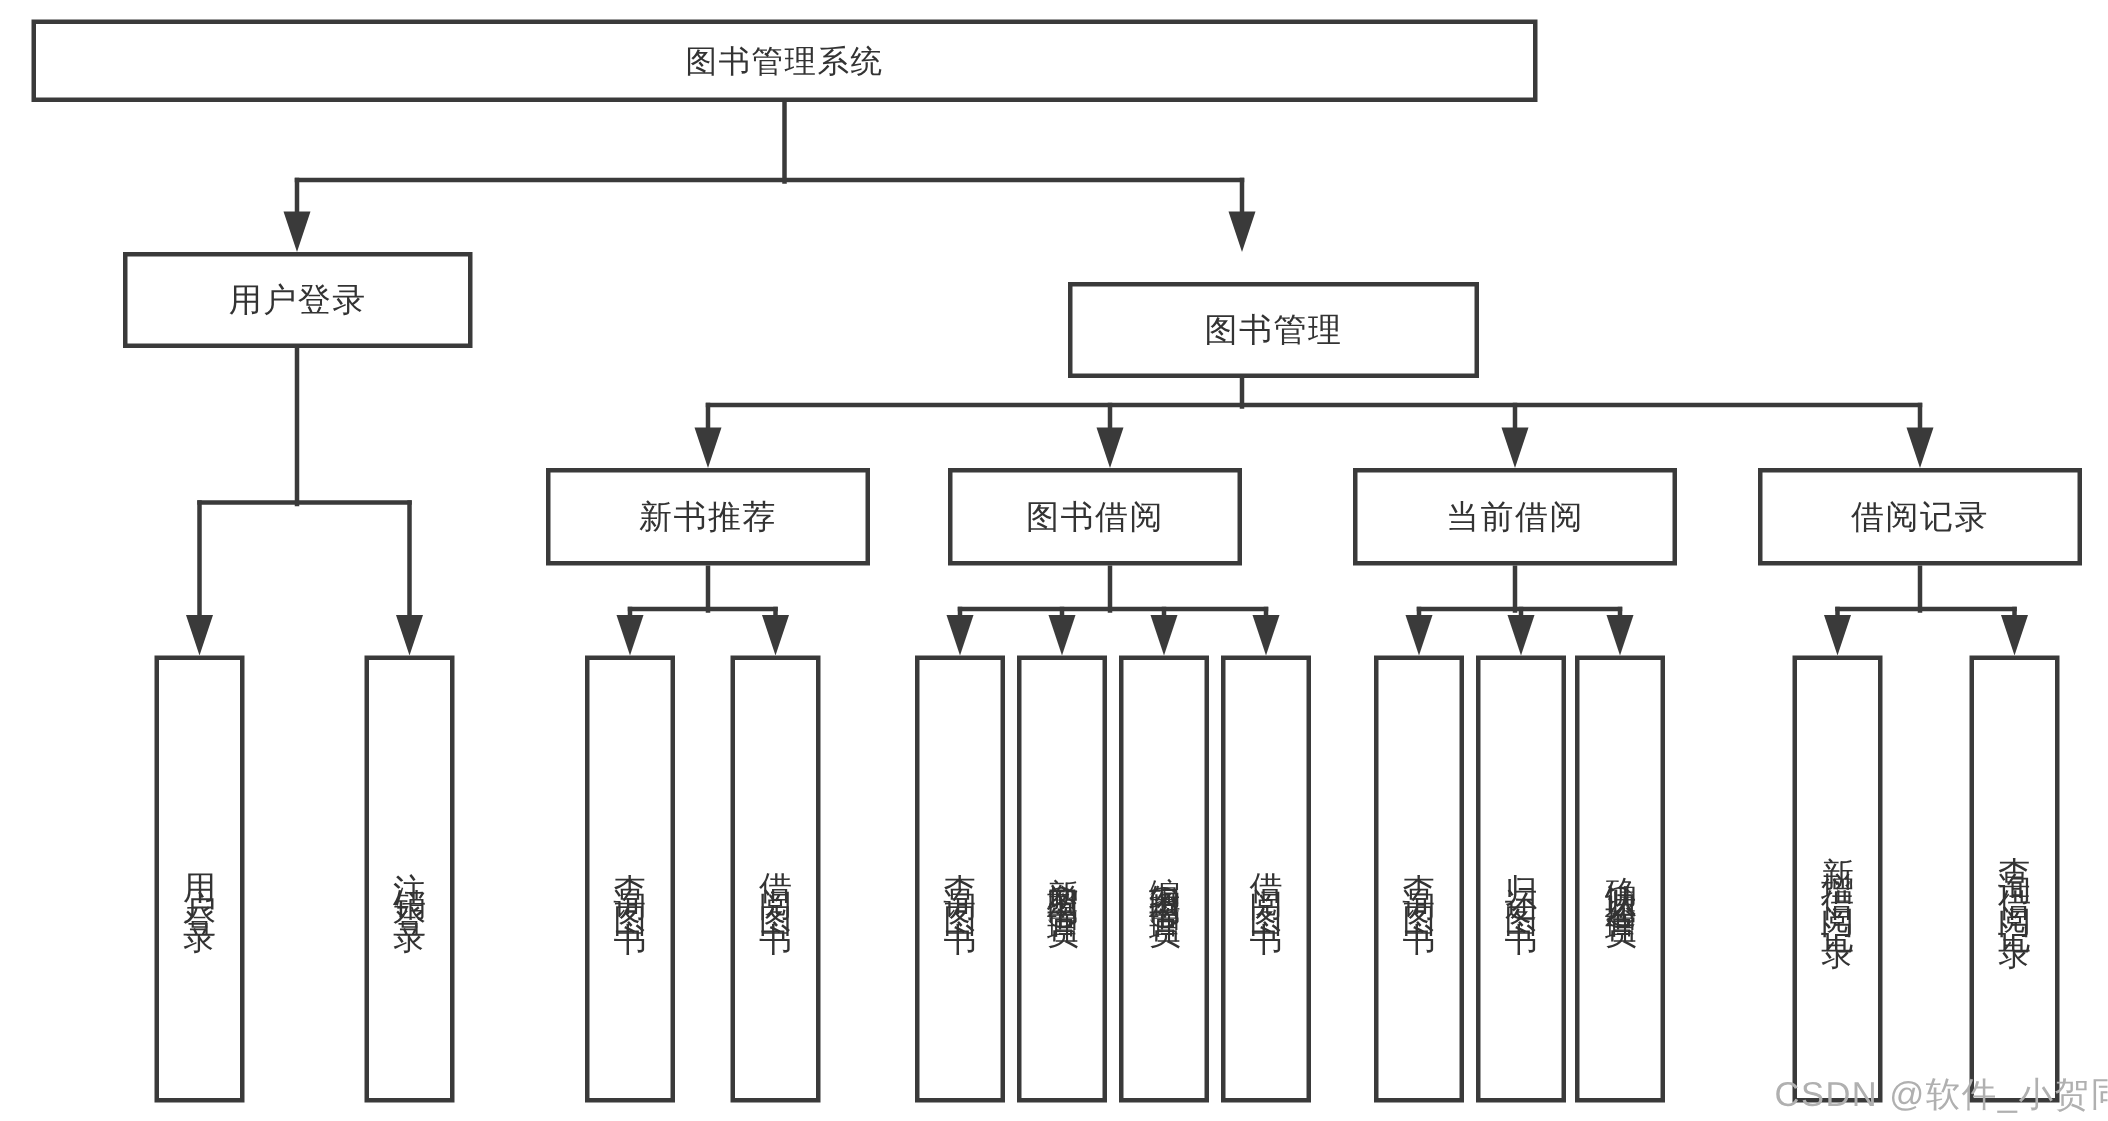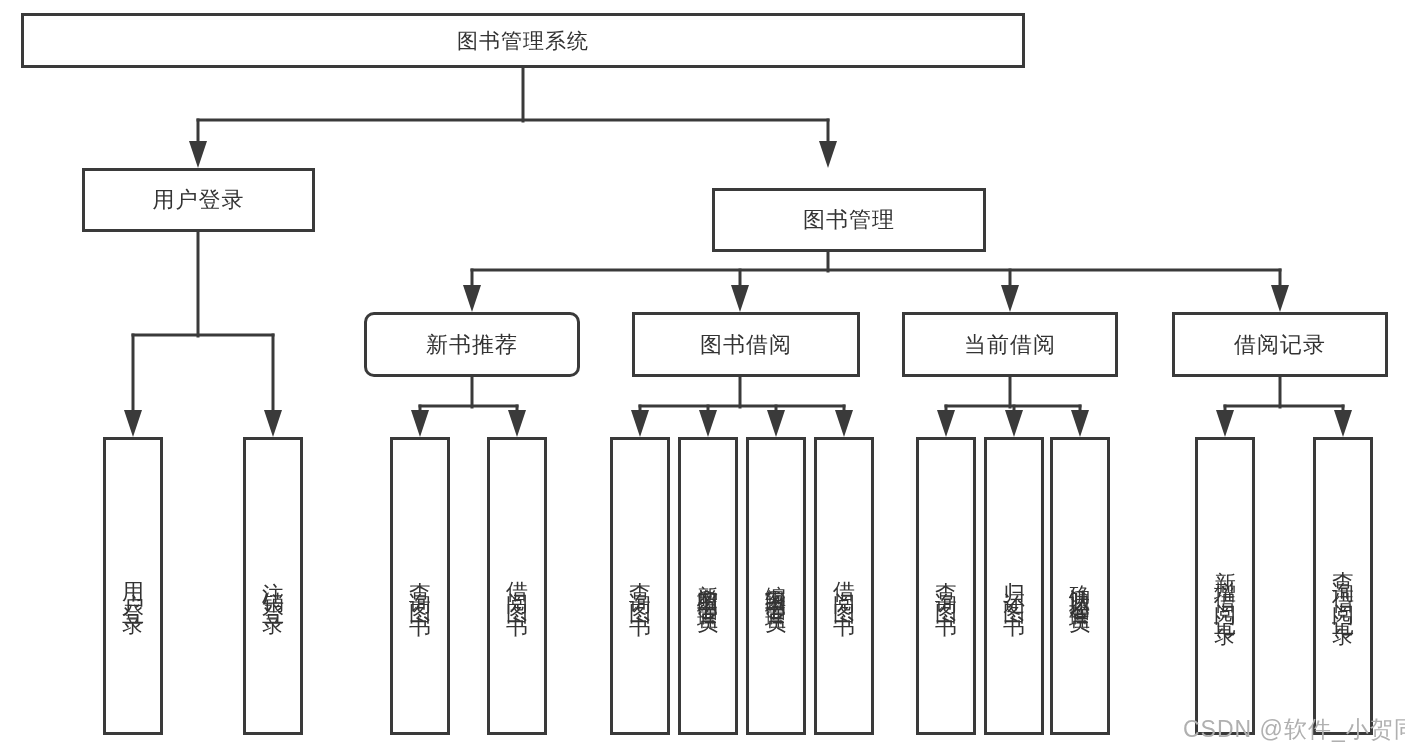--- a/index.html
+++ b/index.html
@@ -157,24 +157,24 @@
     <span class="hlabel">图书管理系统</span>
   </div>
 
   <div class="node" style="left:82px; top:168px; width:233px; height:64px;">
     <span class="hlabel">用户登录</span>
   </div>
   <div class="node" style="left:712px; top:168px; width:274px; height:64px;margin-top:20px;">
     <span class="hlabel">图书管理</span>
   </div>
 
-  <div class="node" style="left:364px; top:312px; width:216px; height:65px;border-radius:10px;">
+  <div class="node" style="left:364px; top:312px; width:216px; height:65px;">
     <span class="hlabel">新书推荐</span>
   </div>
-  <div class="node" style="left:632px; top:312px; width:228px; height:65px;">
+  <div class="node" style="left:632px; top:312px; width:196px; height:65px;">
     <span class="hlabel">图书借阅</span>
   </div>
   <div class="node" style="left:1172px; top:312px; width:216px; height:65px;">
     <span class="hlabel">借阅记录</span>
   </div>
   <div class="node" style="left:902px; top:312px; width:216px; height:65px;">
     <span class="hlabel">当前借阅</span>
   </div>
 
   <div class="node leaf" style="left:103px; top:437px; width:60px; height:298px;">

